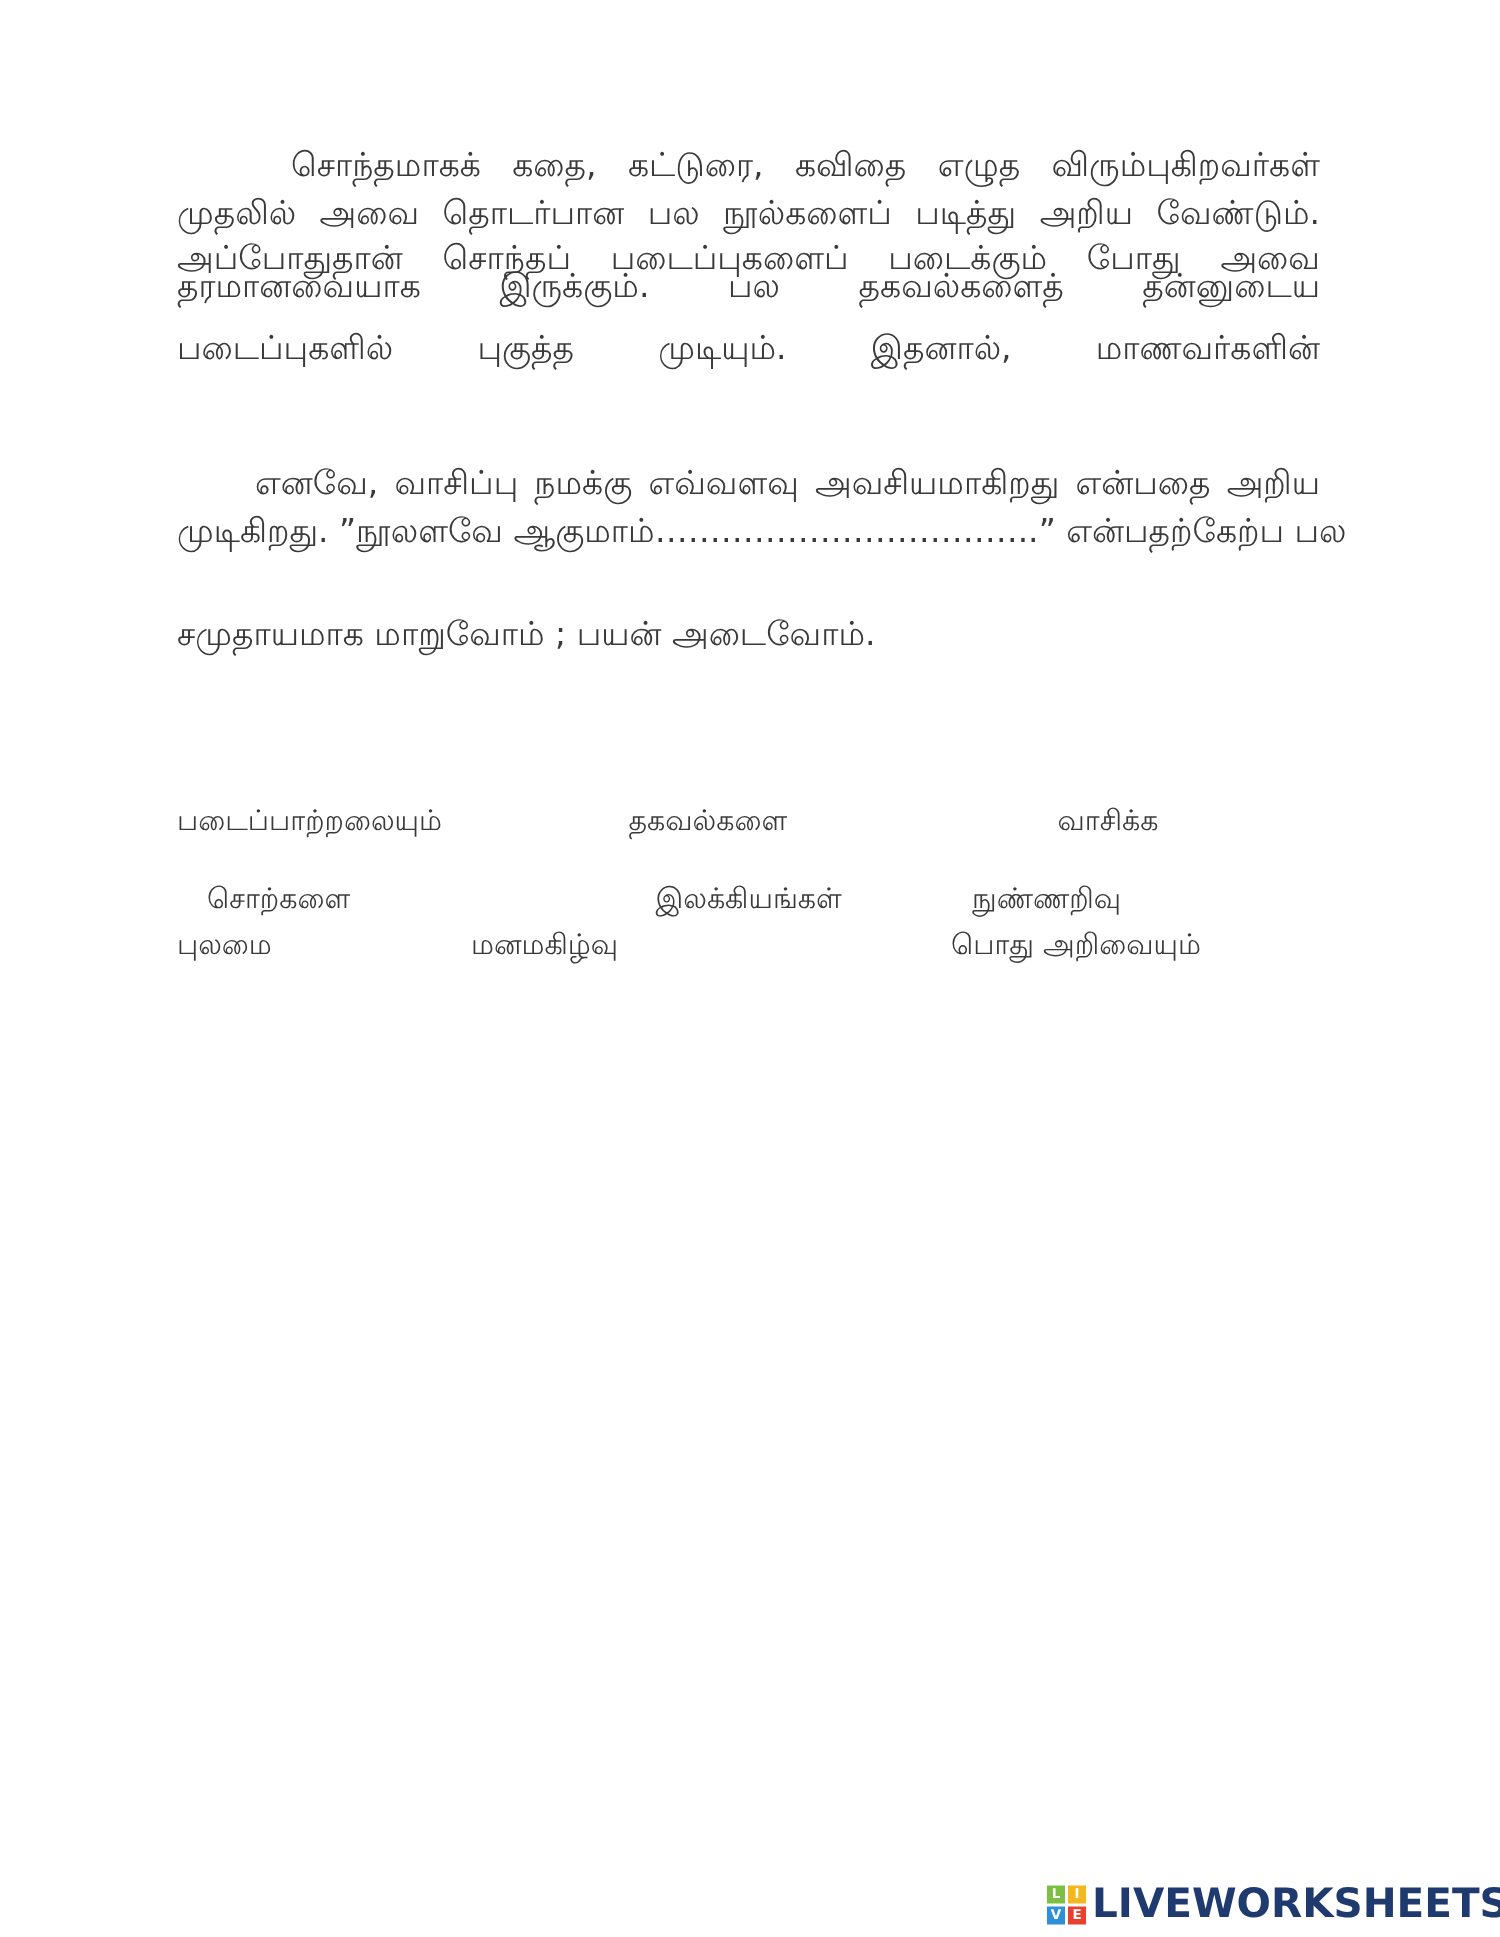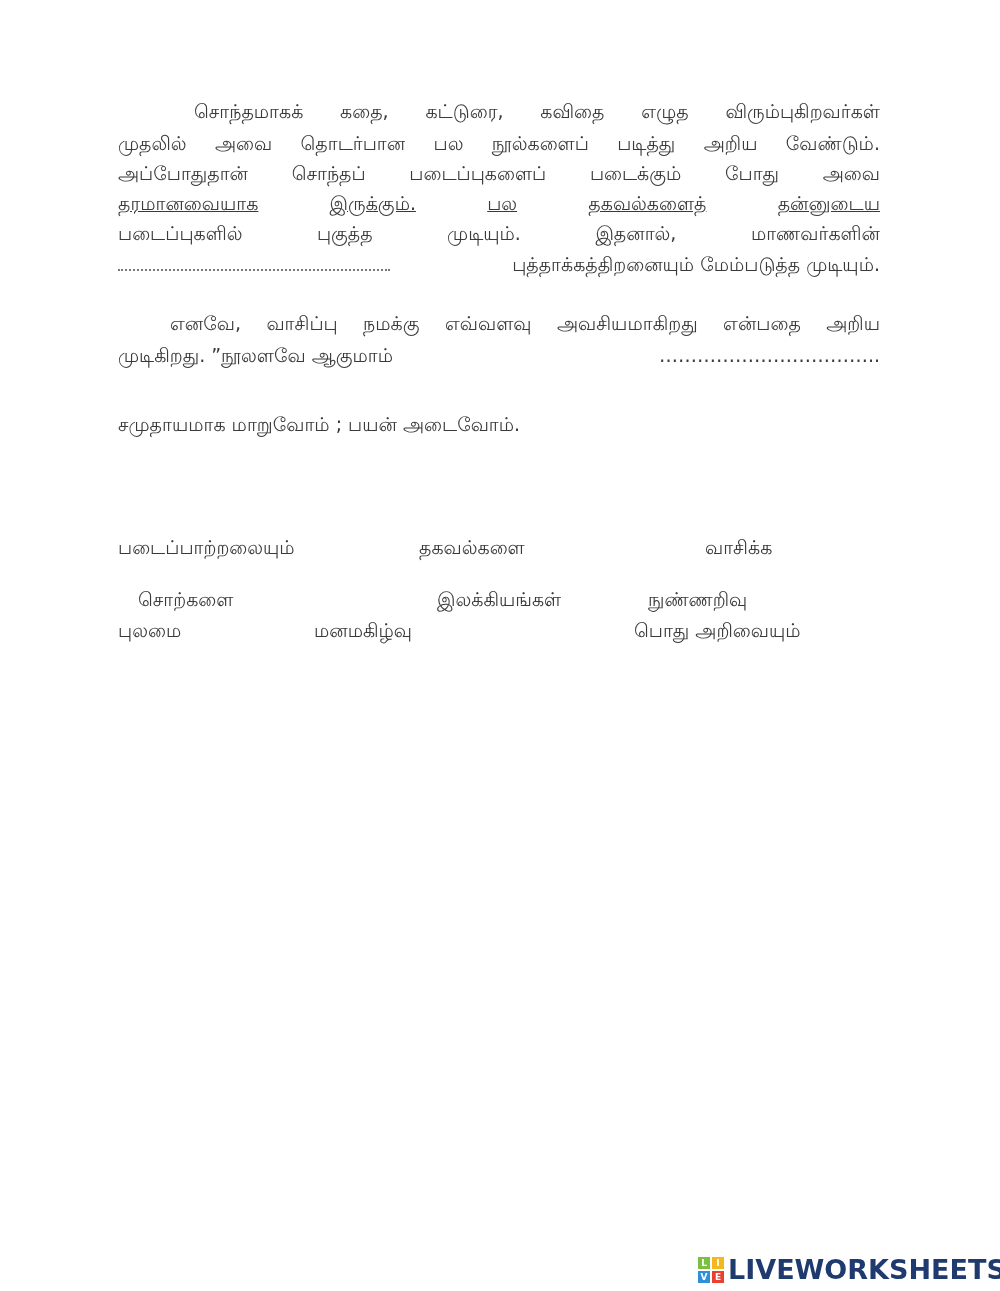--- a/index.html
+++ b/index.html
@@ -4,21 +4,21 @@
   <style>
     html, body { margin: 0; padding: 0; background: #ffffff; }
     body {
       width: 1000px; height: 1291px; position: relative; overflow: hidden;
       font-family: "DejaVu Sans", "Liberation Sans", sans-serif;
       color: #3a3a3a;
     }
     .page { position: absolute; left: 0; top: 0; width: 1000px; height: 1291px; }
     .para-line {
       position: absolute; left: 118px; width: 762px;
-      font-size: 19px; line-height: 30px; height: 30px; white-space: nowrap;
+      font-size: 22px; line-height: 30px; height: 30px; white-space: nowrap;
       display: flex; justify-content: space-between; align-items: baseline;
     }
     .para-line.left { justify-content: flex-start; gap: 9px; }
     .para-line.indent-1 { padding-left: 76px; width: 686px; }
     .para-line.indent-2 { padding-left: 52px; width: 710px; }
     .blank-dots {
       display: inline-block; width: 272px; height: 14px;
       border-bottom: 2px dotted #777; margin-right: 34px;
     }
     .word-row { position: absolute; left: 0; width: 1000px; height: 30px; font-size: 19px; }
@@ -64,45 +64,42 @@
     <span>வேண்டும்.</span>
   </div>
   <div class="para-line" style="top:158px;">
     <span>அப்போதுதான்</span>
     <span>சொந்தப்</span>
     <span>படைப்புகளைப்</span>
     <span>படைக்கும்</span>
     <span>போது</span>
     <span>அவை</span>
   </div>
-  <div class="para-line" style="top:188px;text-decoration:underline;">
+  <div class="para-line" style="top:177px;">
     <span>தரமானவையாக</span>
     <span>இருக்கும்.</span>
     <span>பல</span>
     <span>தகவல்களைத்</span>
     <span>தன்னுடைய</span>
   </div>
   <div class="para-line" style="top:218px;">
     <span>படைப்புகளில்</span>
     <span>புகுத்த</span>
     <span>முடியும்.</span>
     <span>இதனால்,</span>
     <span>மாணவர்களின்</span>
   </div>
-  <div class="para-line" style="top:249px; justify-content:space-between;">
-    <span class="blank-dots"></span>
-    <span>புத்தாக்கத்திறனையும் மேம்படுத்த முடியும்.</span>
-  </div>
 
   <div class="para-line indent-2" style="top:308px;">
     <span style="width:100%; text-align-last:justify; text-align:justify;">எனவே, வாசிப்பு நமக்கு எவ்வளவு அவசியமாகிறது என்பதை அறிய</span>
   </div>
   <div class="para-line" style="top:340px;">
     <span>முடிகிறது. ”நூலளவே ஆகுமாம்</span>
     <span>……………………………..</span>
+    <span>” என்பதற்கேற்ப பல</span>
   </div>
   <div class="para-line left" style="top:398px;margin-top:11px;">
     <span>சமுதாயமாக மாறுவோம் ;  பயன் அடைவோம்.</span>
   </div>
 
   <div class="word-row" style="top:536px;">
     <span class="word" style="left:118px;">படைப்பாற்றலையும்</span>
     <span class="word" style="left:419px;">தகவல்களை</span>
     <span class="word" style="left:705px;">வாசிக்க</span>
   </div>

